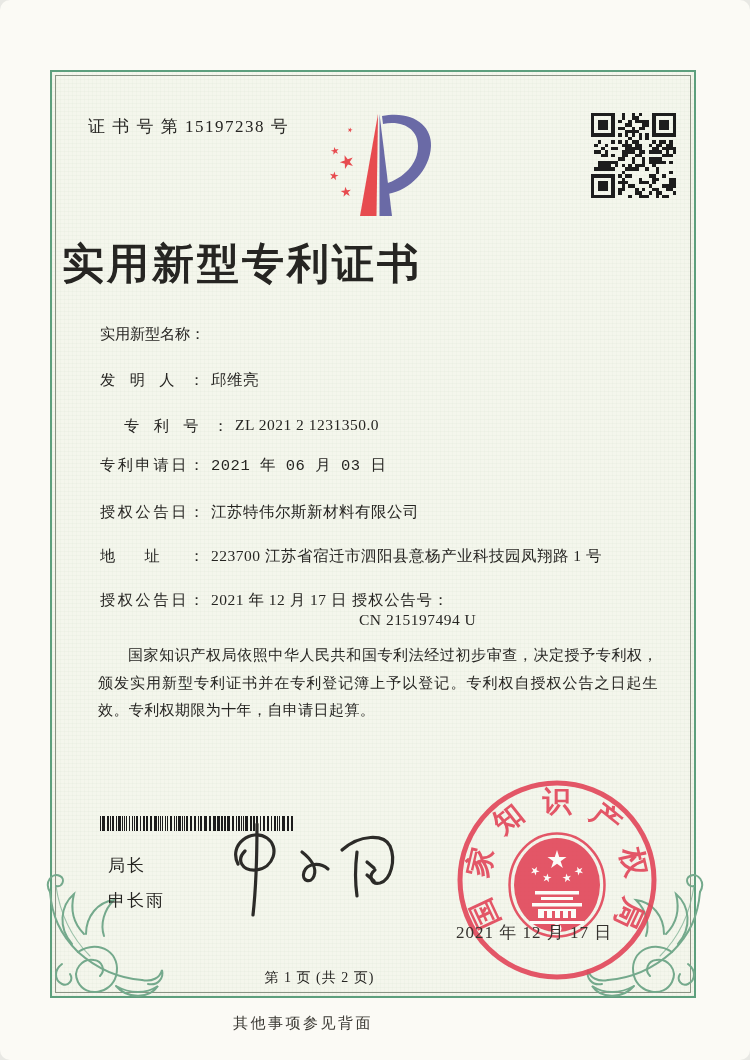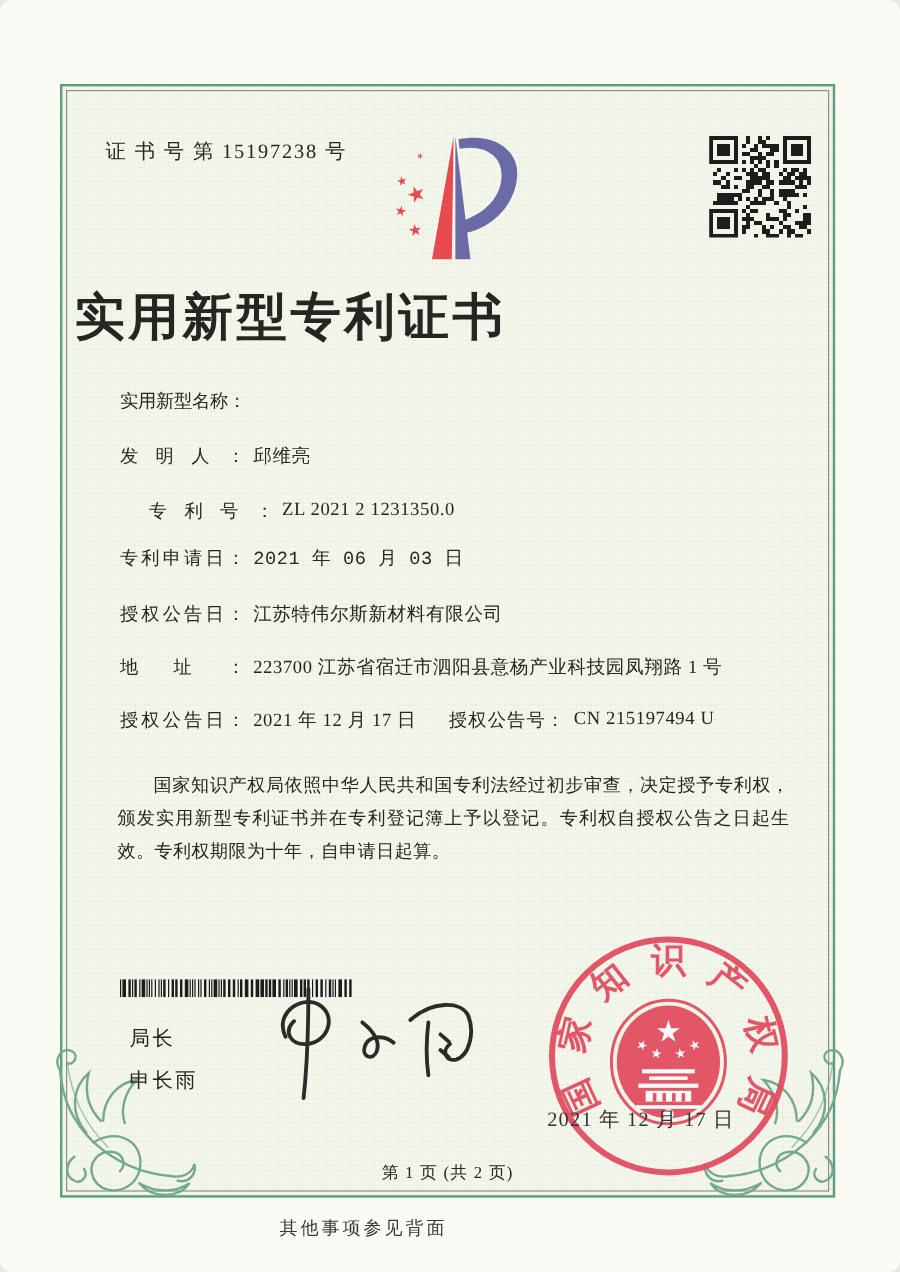--- a/index.html
+++ b/index.html
@@ -64,21 +64,21 @@
   .signature{position:absolute;left:210px;top:818px;width:190px;height:100px;}
   .signature path{fill:none;stroke:#2c2b28;stroke-width:3.2;stroke-linecap:round;stroke-linejoin:round;}
   .seal{position:absolute;left:450px;top:775px;width:214px;height:214px;opacity:.92;}
   .seal .rim{fill:none;stroke:var(--c-seal_red,#e64a5c);stroke-width:5;}
   .seal text{fill:var(--c-seal_red,#e64a5c);font-size:29px;font-weight:bold;
     font-family:"Liberation Serif","DejaVu Serif",serif;text-anchor:middle;dominant-baseline:central;}
   .seal .emb-solid{fill:var(--c-seal_red,#e64a5c);}
   .seal .emb-ring{fill:none;stroke:var(--c-seal_red,#e64a5c);stroke-width:2.5;}
   .seal .wh{fill:#fdfdfa;}
   .seal-date{position:absolute;left:456px;top:921px;font-size:17px;color:#35322e;letter-spacing:1px;white-space:nowrap;}
-  .page-no{position:absolute;left:50px;top:969px;width:646px;text-align:center;font-size:14px;letter-spacing:1px;}
+  .page-no{position:absolute;left:50px;top:969px;width:539px;text-align:center;font-size:14px;letter-spacing:1px;}
   .back-note{position:absolute;left:0;top:1014px;width:606px;text-align:center;font-size:15px;letter-spacing:2.5px;color:#3a3833;}
 </style>
 </head>
 <body>
 
 <div class="page">
 
   <div class="frame">
     <div class="frame-inner"></div>
   </div>
@@ -441,21 +441,21 @@
     <span class="fvalue">江苏特伟尔斯新材料有限公司</span>
   </div>
   <div class="frow" style="left:100px;top:546px;">
     <span class="flabel">地址：</span>
     <span class="fvalue">223700 江苏省宿迁市泗阳县意杨产业科技园凤翔路 1 号</span>
   </div>
   <div class="frow" style="left:100px;top:590px;">
     <span class="flabel">授权公告日：</span>
     <span class="fvalue">2021 年 12 月 17 日</span>
   </div>
-  <div class="frow" style="left:374px;top:590px;">
+  <div class="frow" style="left:352px;top:590px;flex-direction:column;">
     <span class="flabel2">授权公告号：</span>
     <span class="fvalue">CN 215197494 U</span>
   </div>
 
   <div class="paragraphs">
     <p>国家知识产权局依照中华人民共和国专利法经过初步审查，决定授予专利权，颁发实用新型专利证书并在专利登记簿上予以登记。专利权自授权公告之日起生效。专利权期限为十年，自申请日起算。</p>
   </div>
 
   <div class="barcode">
     <svg id="barsvg" width="196" height="15">

